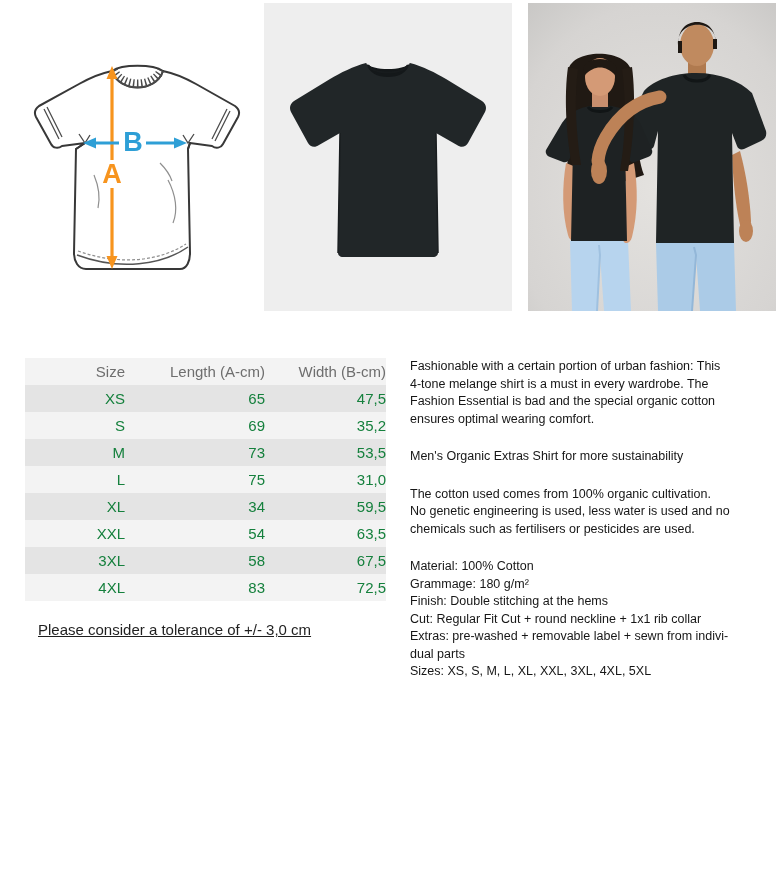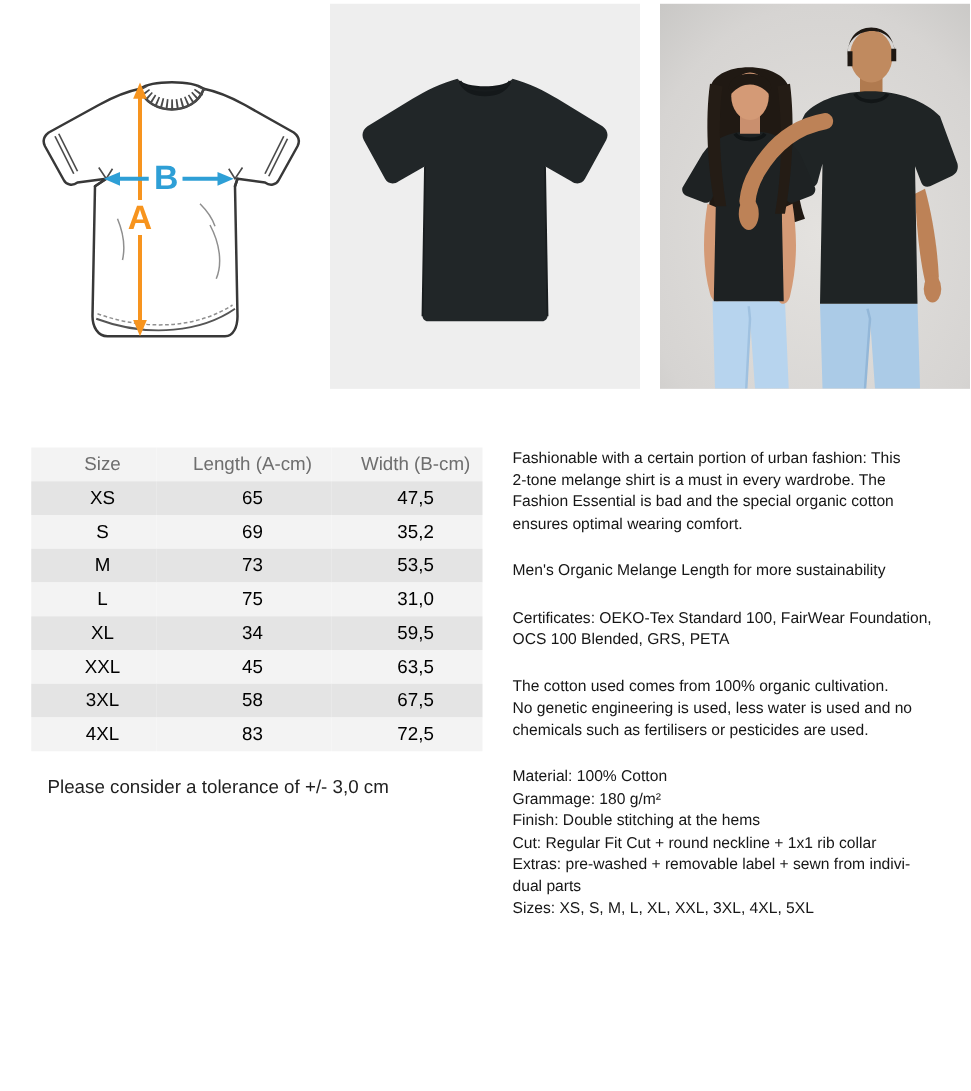--- a/index.html
+++ b/index.html
@@ -17,28 +17,28 @@
   
   .content{display:flex;margin-top:47px;align-items:flex-start;}
   .left-col{margin-left:25px;width:361px;flex:0 0 auto;}
   .right-col{margin-left:24px;width:367px;flex:0 0 auto;}
 
   table.size-table{border-collapse:collapse;width:361px;table-layout:fixed;}
   table.size-table col.c1{width:100px;}
   table.size-table col.c2{width:140px;}
   table.size-table col.c3{width:121px;}
   table.size-table th,
-  table.size-table td{height:27px;padding:0 0 0 14px;text-align:center;
+  table.size-table td{height:27px;padding:0 0 0 14px;text-align:right;
       font-weight:400;font-size:15px;vertical-align:middle;}
   table.size-table thead tr{background:#f3f3f3;color:#6e6e6e;}
-  table.size-table tbody{color:#000000;}
+  table.size-table tbody{color:#15803d;}
   table.size-table tbody tr:nth-child(odd){background:#e4e4e4;}
   table.size-table tbody tr:nth-child(even){background:#f3f3f3;}
 
-  .tolerance{margin:20px 0 0 0;padding-left:13px;font-size:15px;color:#1f1f1f;}
+  .tolerance{margin:20px 0 0 0;padding-left:13px;font-size:15px;color:#1f1f1f;text-decoration:underline;}
 
   .right-col p{margin:0 0 20px 0;font-size:12.5px;line-height:17.5px;color:#161616;
       white-space:pre;overflow:hidden;}
 </style>
 </head>
 <body>
 
 <div class="page">
 
   <div class="gallery">
@@ -209,46 +209,44 @@
             <td>75</td>
             <td>31,0</td>
           </tr>
           <tr>
             <td>XL</td>
             <td>34</td>
             <td>59,5</td>
           </tr>
           <tr>
             <td>XXL</td>
-            <td>45</td>
+            <td>54</td>
             <td>63,5</td>
           </tr>
           <tr>
             <td>3XL</td>
             <td>58</td>
             <td>67,5</td>
           </tr>
           <tr>
             <td>4XL</td>
             <td>83</td>
             <td>72,5</td>
           </tr>
         </tbody>
       </table>
       <p class="tolerance">Please consider a tolerance of +/- 3,0 cm</p>
     </div>
 
     <div class="right-col">
       <p>Fashionable with a certain portion of urban fashion: This
-2-tone melange shirt is a must in every wardrobe. The
+4-tone melange shirt is a must in every wardrobe. The
 Fashion Essential is bad and the special organic cotton
 ensures optimal wearing comfort.</p>
-      <p>Men's Organic Melange Length for more sustainability</p>
-      <p>Certificates: OEKO-Tex Standard 100, FairWear Foundation,
-OCS 100 Blended, GRS, PETA</p>
+      <p>Men's Organic Extras Shirt for more sustainability</p>
       <p>The cotton used comes from 100% organic cultivation.
 No genetic engineering is used, less water is used and no
 chemicals such as fertilisers or pesticides are used.</p>
       <p>Material: 100% Cotton
 Grammage: 180 g/m²
 Finish: Double stitching at the hems
 Cut: Regular Fit Cut + round neckline + 1x1 rib collar
 Extras: pre-washed + removable label + sewn from indivi-
 dual parts
 Sizes: XS, S, M, L, XL, XXL, 3XL, 4XL, 5XL</p>

